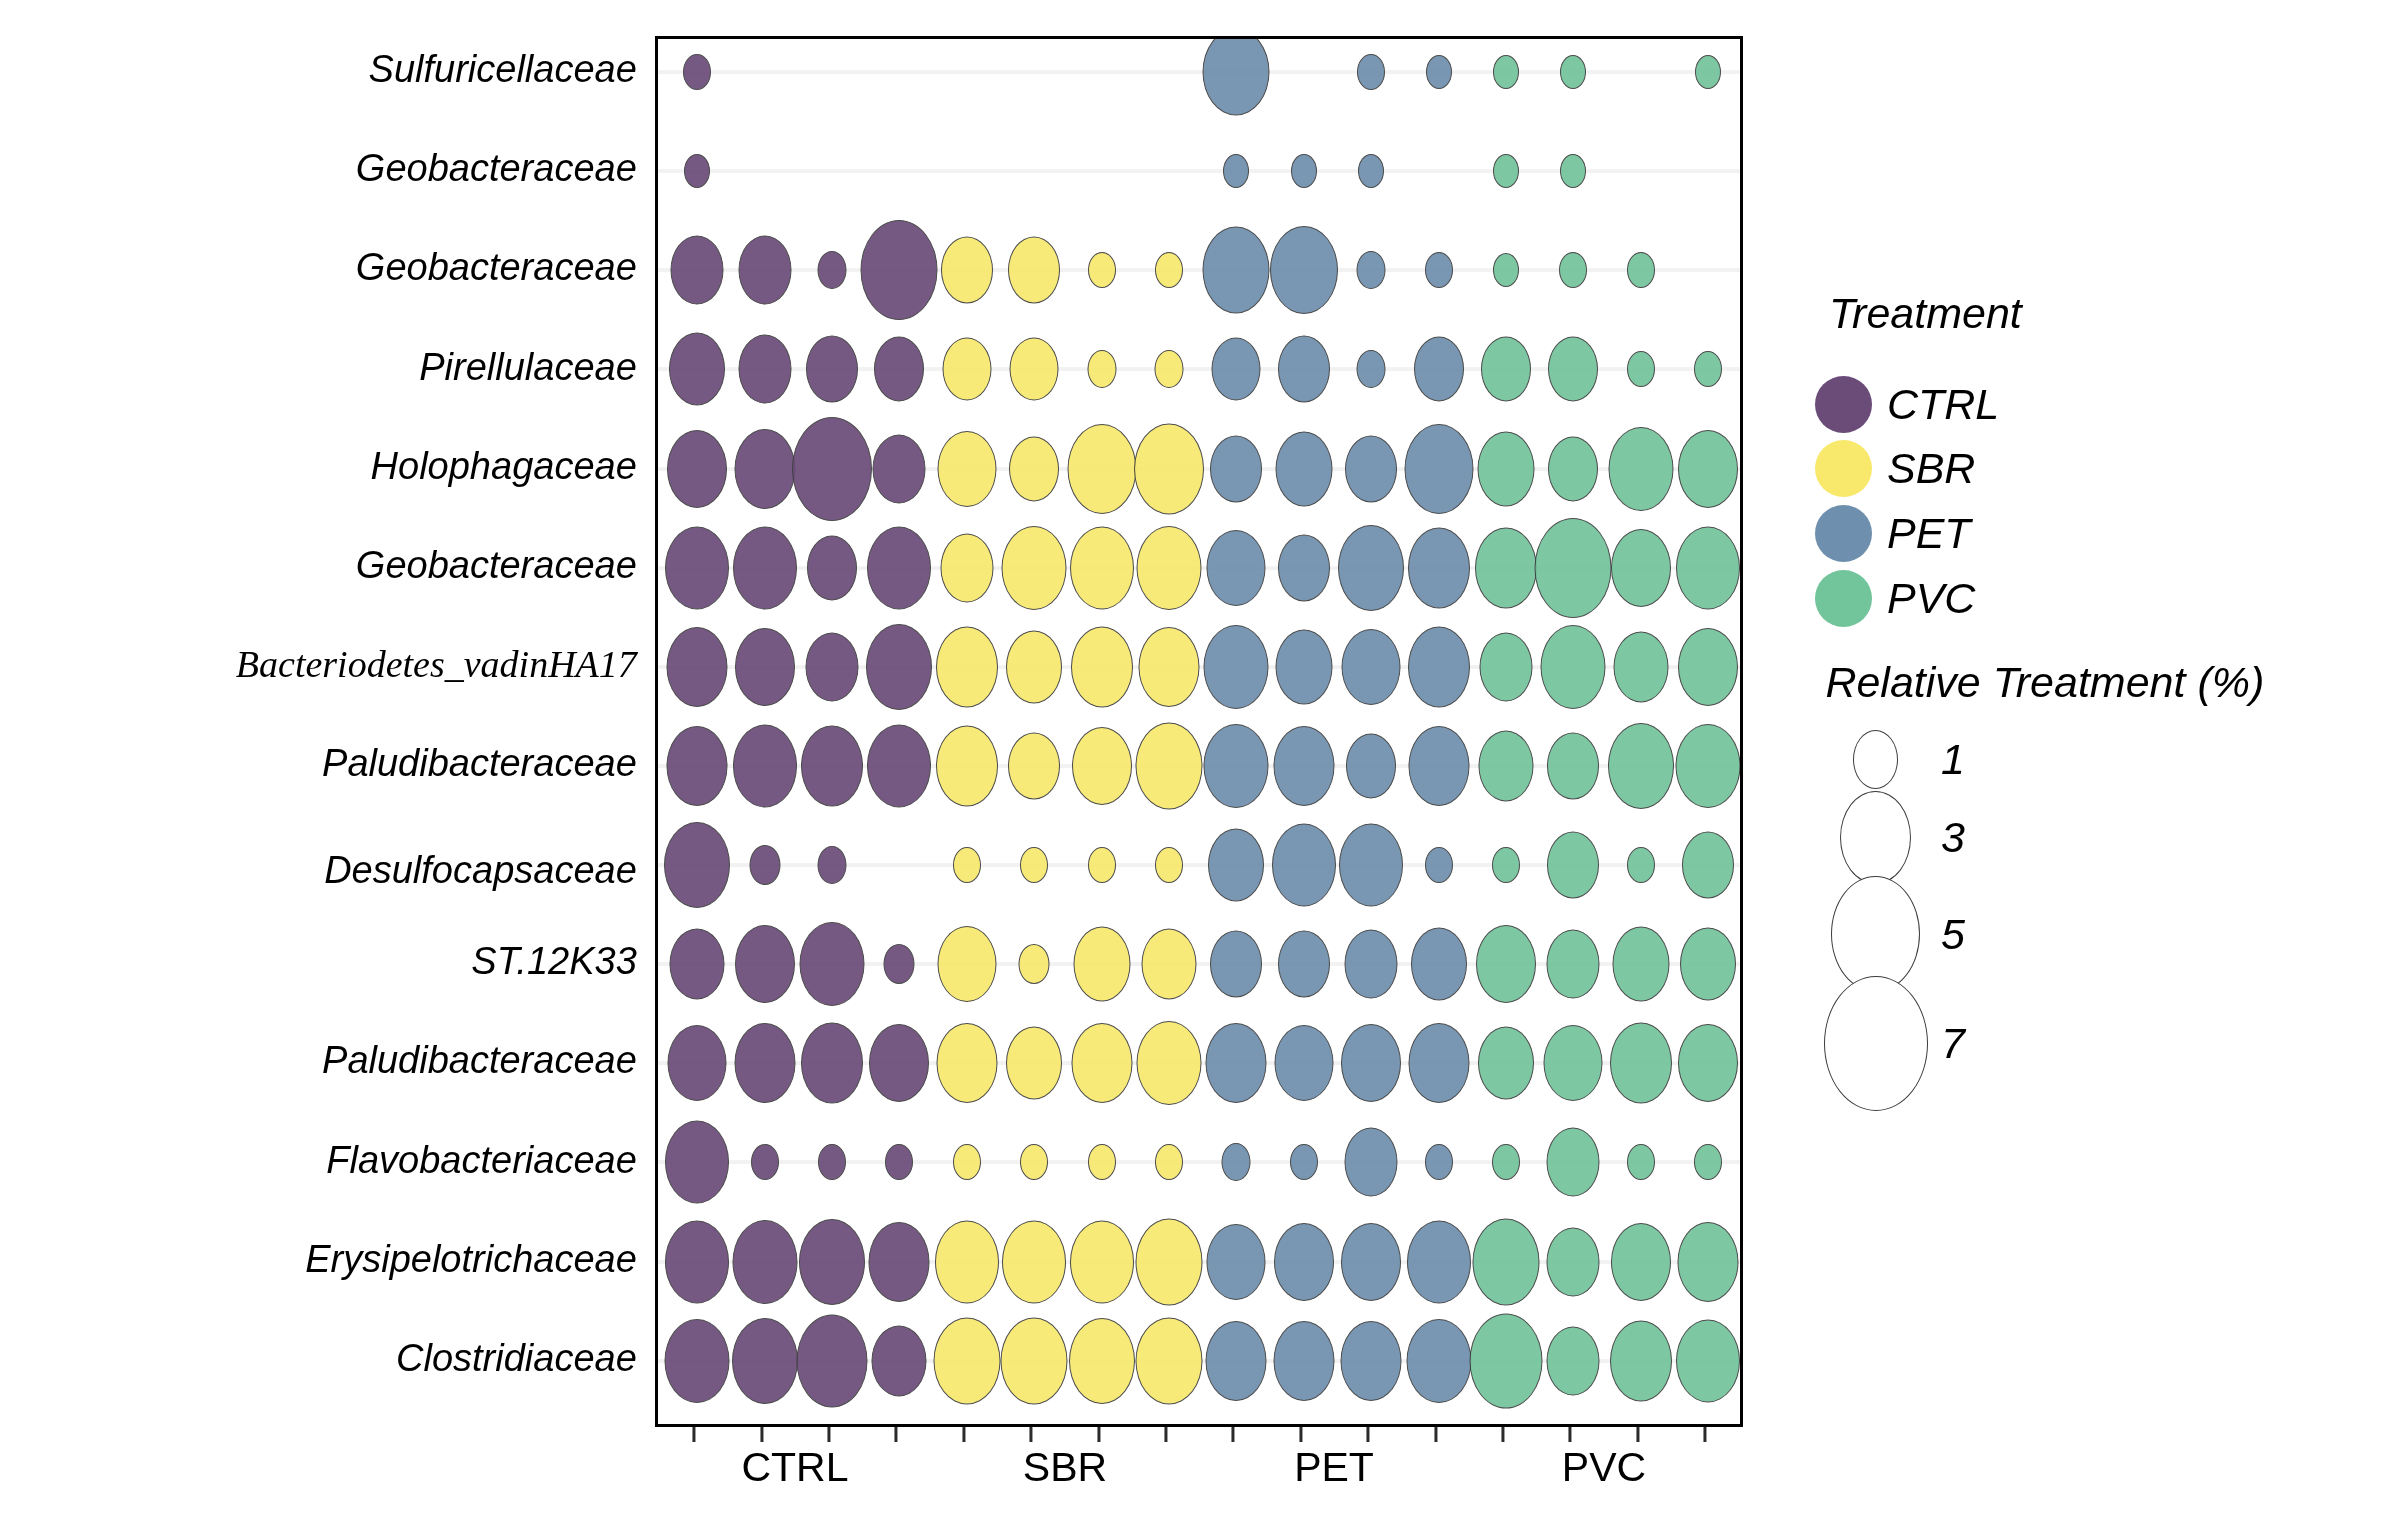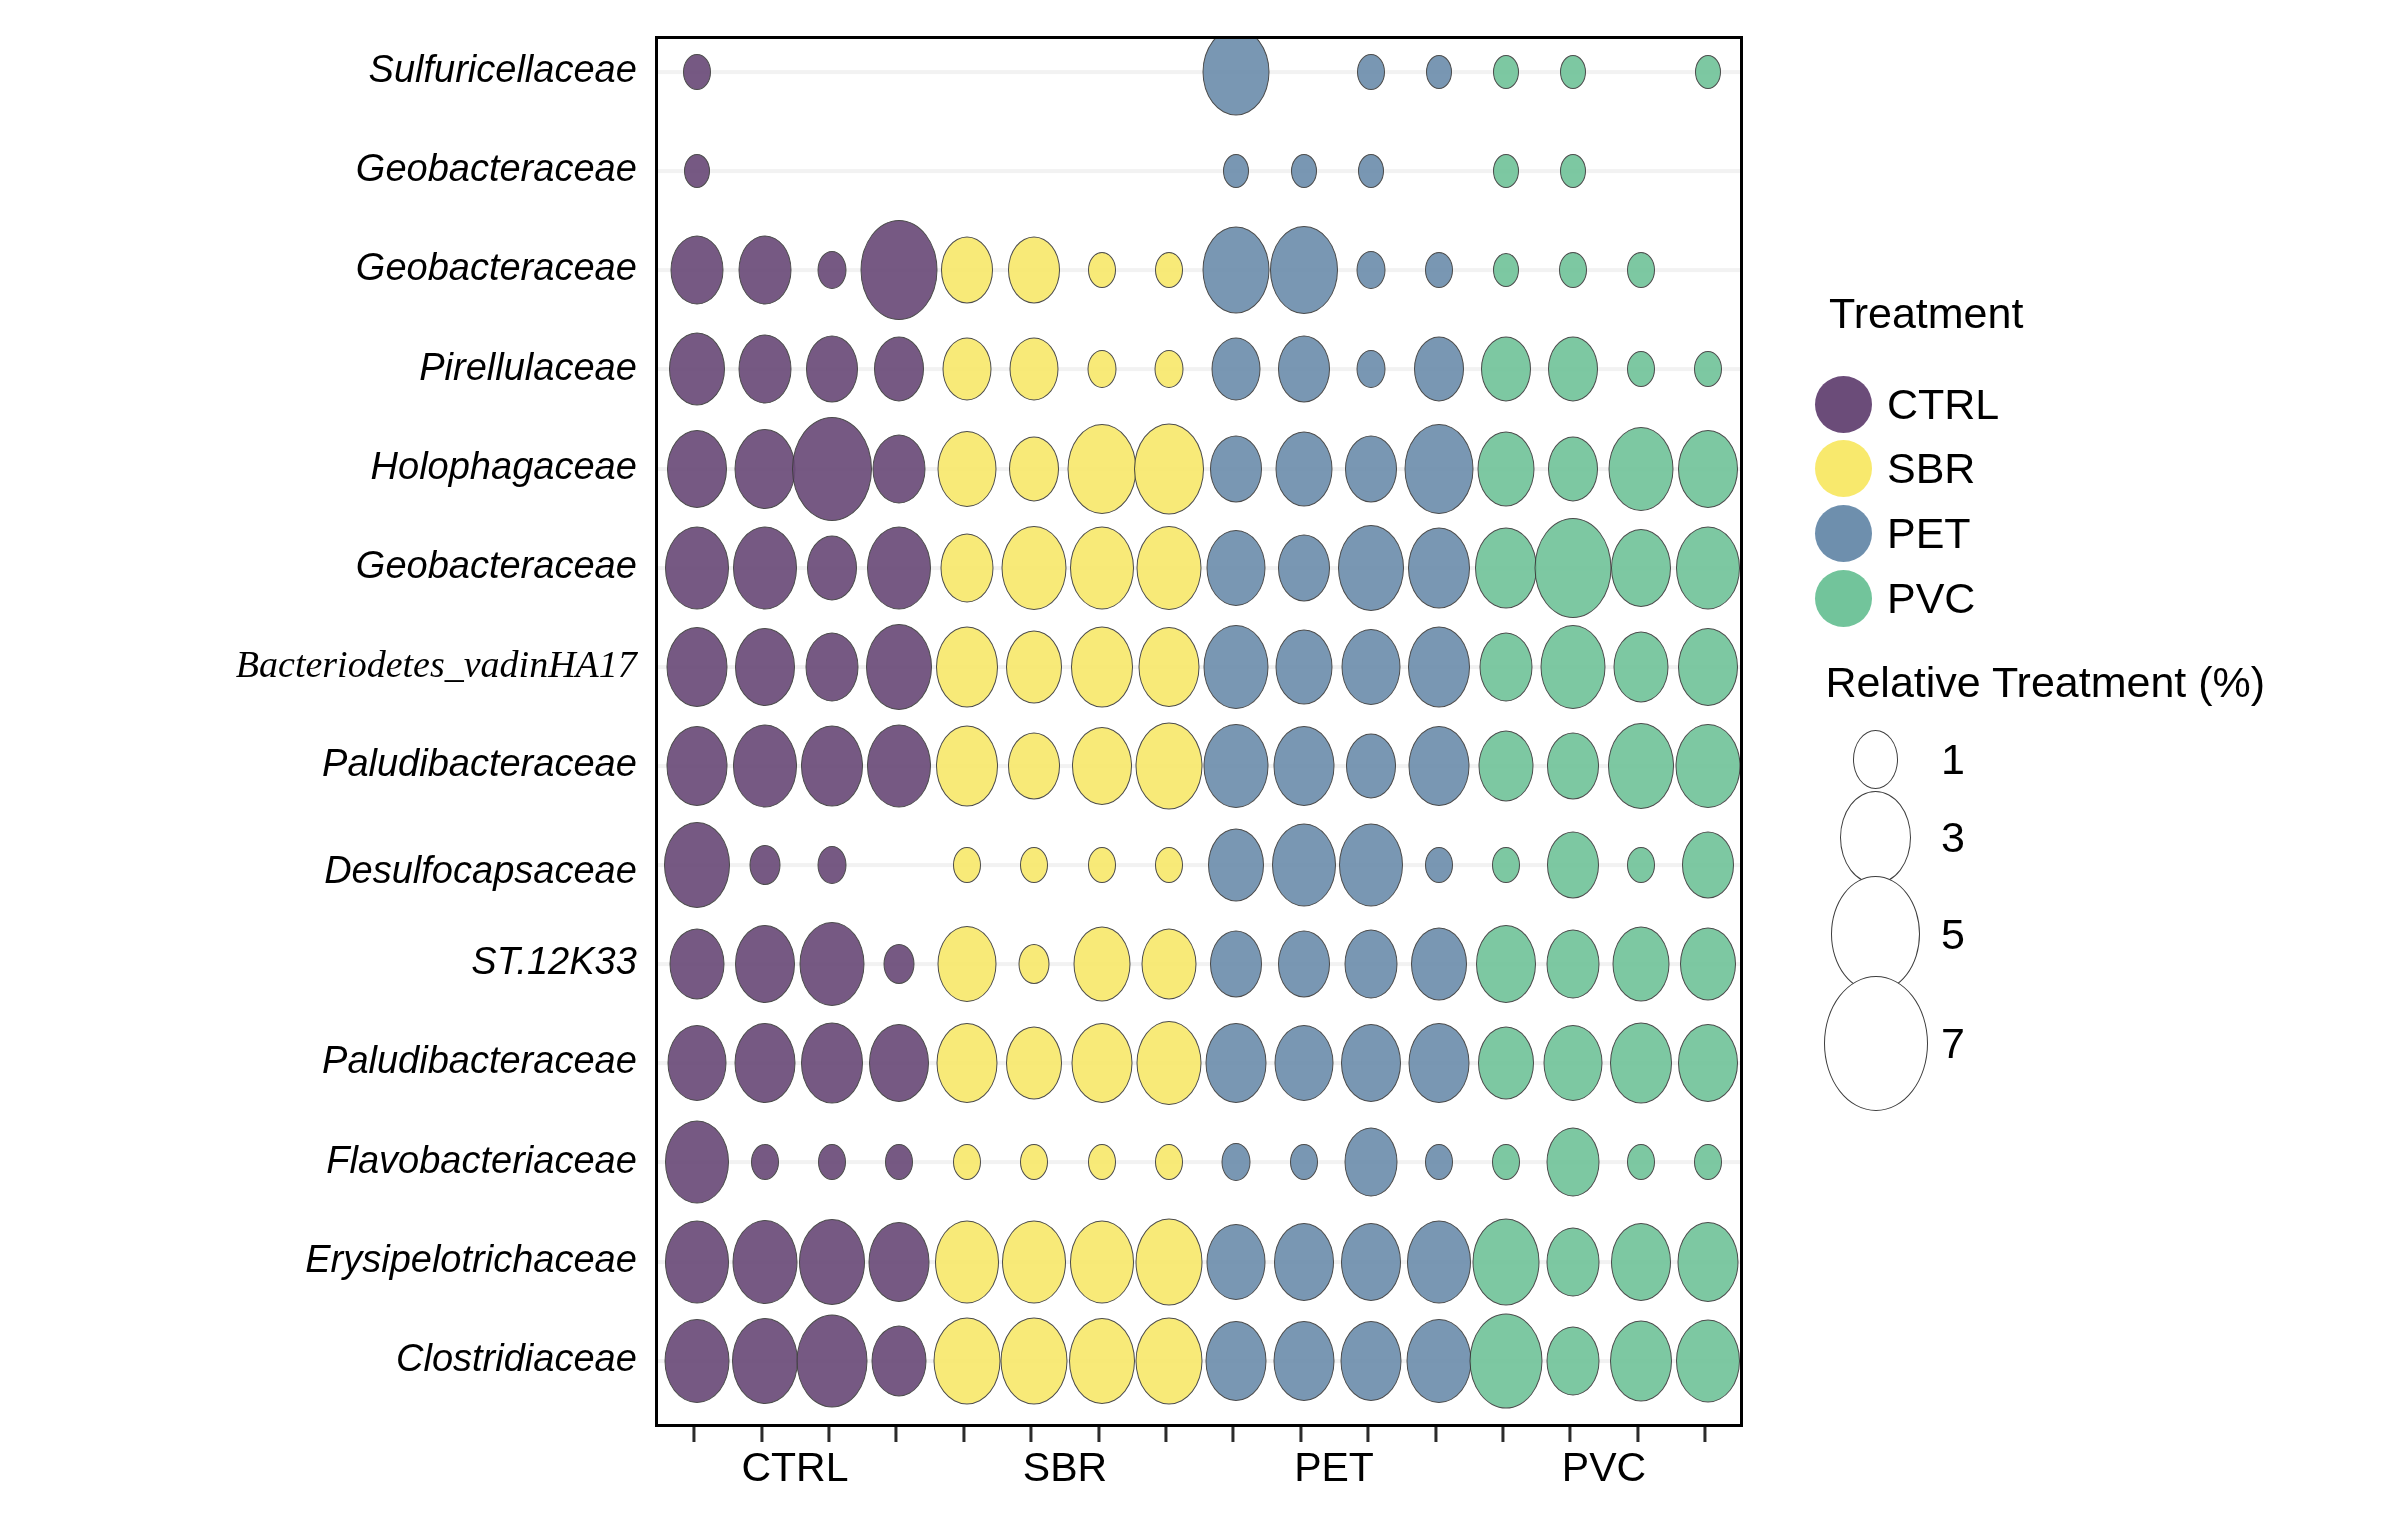--- a/index.html
+++ b/index.html
@@ -91,20 +91,21 @@
     line-height: 1;
     font-family: "Liberation Sans", sans-serif;
   }
   
   #legend-area {
     position: absolute;
     left: 1810px;
     top: 292px;
     width: 584px;
     height: 868px;
+    font-style: italic;
   }
   #treatment-legend-title {
     position: absolute;
     left: 19px;
     top: 0px;
     font-size: 43px;
     color: #000000;
     white-space: nowrap;
     line-height: 1;
   }

